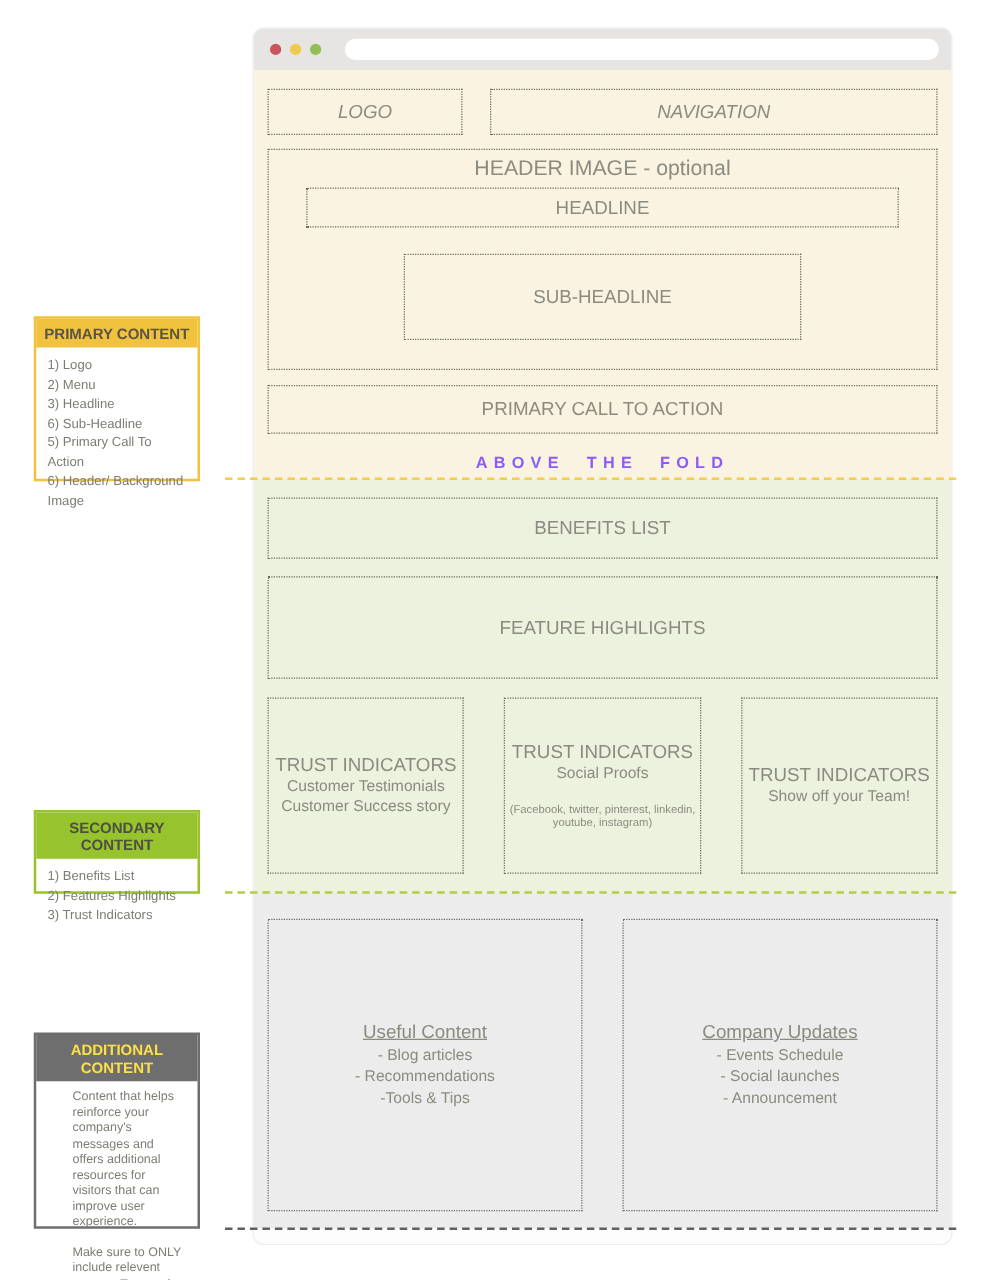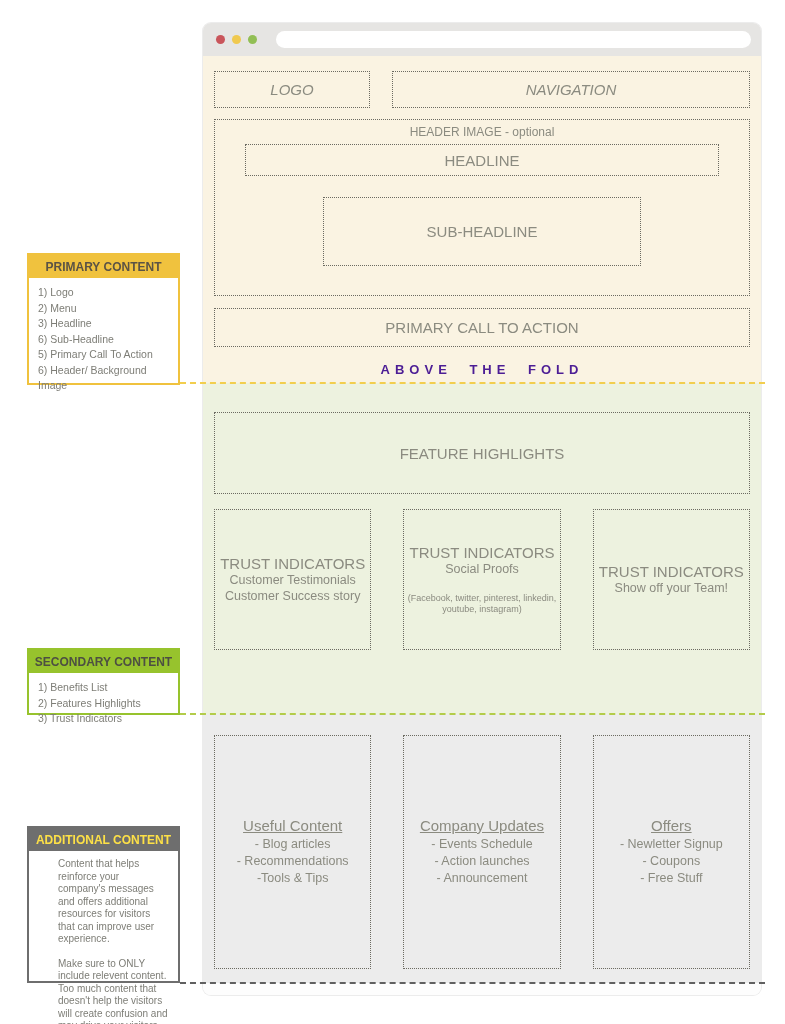--- a/index.html
+++ b/index.html
@@ -21,27 +21,27 @@
   .sec-gray   { background:#ececec; height:269px; padding:21px 11px 0; }
   .sec-strip  { background:#fdfdfd; height:12px; }
 
   .wf-box { border:1px dotted #6b6a61; color:#8b8b80; display:flex; align-items:center; justify-content:center; text-align:center; font-size:15px; }
 
   .header-row { display:flex; gap:22px; height:37px; margin-bottom:11px;font-style:italic; }
   .logo-box { width:156px; }
   .nav-box { flex:1; }
 
   .headerimg-box { height:177px; display:block; padding-top:5px; }
-  .headerimg-label { font-size:12px; color:#8b8b80; text-align:center; margin-bottom:5px; }
+  .headerimg-label { font-size:17px; color:#8b8b80; text-align:center; margin-bottom:5px; }
   .headline-box { margin:0 30px; height:32px; }
   .subheadline-box { width:318px; height:69px; margin:21px auto 0; }
 
   .cta-box { margin-top:12px; height:39px; }
 
-  .fold-label { margin-top:15px; text-align:center; font-size:13px; font-weight:bold; color:#4c1d95; letter-spacing:5px; word-spacing:9px; }
+  .fold-label { margin-top:15px; text-align:center; font-size:13px; font-weight:bold; color:#8b5cf6; letter-spacing:5px; word-spacing:9px; }
 
   .benefits-box { height:49px; }
   .features-box { height:82px; margin-top:14px; }
 
   .trust-row { display:flex; gap:32px; margin-top:15px; }
   .trust-box { flex:1; height:141px; flex-direction:column; line-height:16px; }
   .trust-title { font-size:15px; }
   .trust-line { font-size:12.5px; }
   .trust-small { font-size:9px; line-height:11px; margin-top:16px; }
 
@@ -50,21 +50,21 @@
   .col-title { font-size:15px; text-decoration:underline; margin-bottom:2px; }
   .col-item { font-size:12.5px; }
 
   
   .cutline { position:absolute; left:180px; width:585px; height:0; border-top:2px dashed; z-index:5; }
   .cut-yellow { top:382px; border-color:#f2ce4e; }
   .cut-green  { top:713px; border-color:#b3cc4a; }
   .cut-dark   { top:982px; border-color:#606060; }
 
   
-  .callout { position:absolute; left:27px; width:153px; background:#ffffff; z-index:6; }
+  .callout { position:absolute; left:27px; width:133px; background:#ffffff; z-index:6; }
   .callout-hd { font-size:12px; font-weight:bold; text-align:center; padding:5px 0 4px; }
   .callout-bd { padding:7px 9px 4px; font-size:10.5px; color:#7d7d76; }
   .callout-bd .li { line-height:15.5px; }
   .callout-bd p { line-height:12.5px; margin-bottom:12px;margin-left:20px; }
 
   .callout.primary { top:253px; height:132px; border:2px solid #f0c23e; }
   .callout.primary .callout-hd { background:#f0c23e; color:#5b5345; }
 
   .callout.secondary { top:648px; height:67px; border:2px solid #97c32d; }
   .callout.secondary .callout-hd { background:#97c32d; color:#4d4f42; }
@@ -109,20 +109,23 @@
       </div>
 
       <div class="wf-box cta-box">
         <span>PRIMARY CALL TO ACTION</span>
       </div>
 
       <div class="fold-label">ABOVE THE FOLD</div>
     </div>
 
     <div class="sec-green">
+      <div class="wf-box benefits-box">
+        <span>BENEFITS LIST</span>
+      </div>
       <div class="wf-box features-box">
         <span>FEATURE HIGHLIGHTS</span>
       </div>
 
       <div class="trust-row">
         <div class="wf-box trust-box">
           <div class="trust-title">TRUST INDICATORS</div>
           <div class="trust-line">Customer Testimonials</div>
           <div class="trust-line">Customer Success story</div>
         </div>
@@ -142,28 +145,22 @@
       <div class="cols-row">
         <div class="wf-box col-box">
           <div class="col-title">Useful Content</div>
           <div class="col-item">- Blog articles</div>
           <div class="col-item">- Recommendations</div>
           <div class="col-item">-Tools &amp; Tips</div>
         </div>
         <div class="wf-box col-box">
           <div class="col-title">Company Updates</div>
           <div class="col-item">- Events Schedule</div>
-          <div class="col-item">- Action launches</div>
+          <div class="col-item">- Social launches</div>
           <div class="col-item">- Announcement</div>
-        </div>
-        <div class="wf-box col-box">
-          <div class="col-title">Offers</div>
-          <div class="col-item">- Newletter Signup</div>
-          <div class="col-item">- Coupons</div>
-          <div class="col-item">- Free Stuff</div>
         </div>
       </div>
     </div>
 
     <div class="sec-strip"></div>
   </div>
 </div>
 
 <div class="cutline cut-yellow"></div>
 <div class="cutline cut-green"></div>

